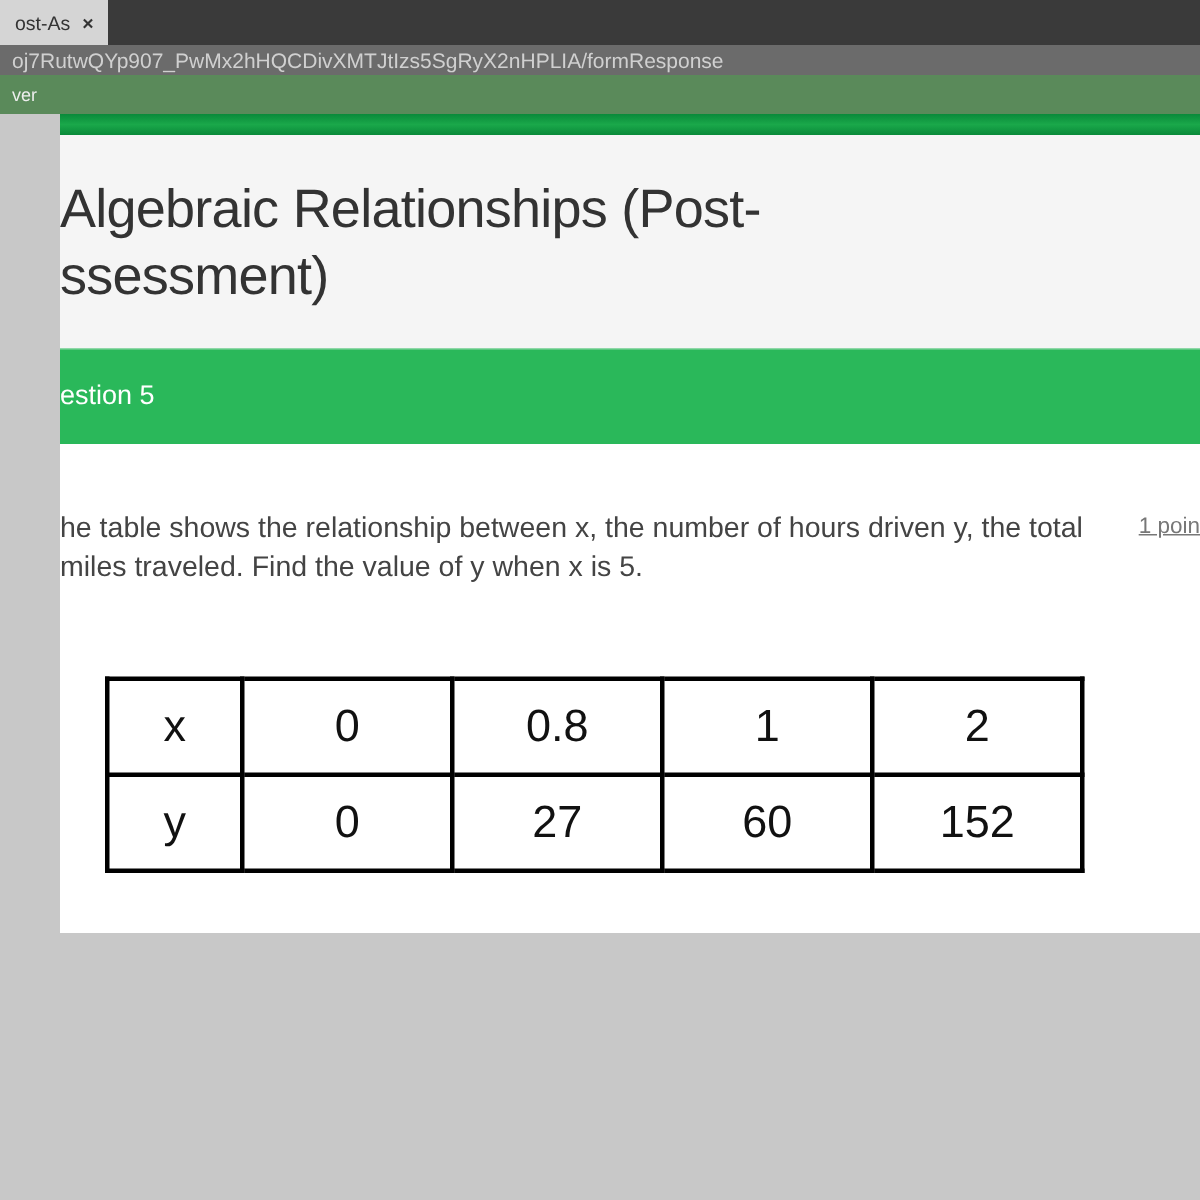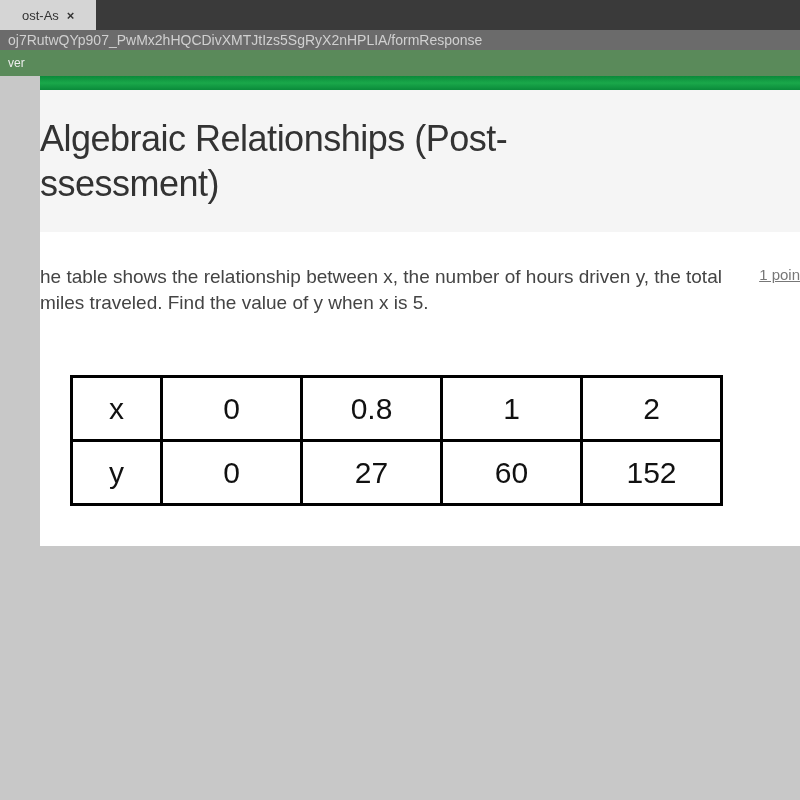--- a/index.html
+++ b/index.html
@@ -12,21 +12,21 @@
   }
   .browser-top {
     background: #3a3a3a;
     height: 30px;
     display: flex;
     align-items: center;
   }
   .tab {
     background: #d5d5d5;
     height: 30px;
-    padding: 0 22px;
+    padding: 0 10px;
     display: flex;
     align-items: center;
     font-size: 13px;
     color: #333;
   }
   .tab .close { margin-left: 8px; font-weight: bold; }
   .url-bar {
     background: #6b6b6b;
     color: #d0d0d0;
     font-size: 14px;
@@ -60,21 +60,21 @@
   }
   .question-head {
     background: #2ab85a;
     color: #fff;
     font-size: 18px;
     padding: 20px 0 22px 0;
     border-top: 1px solid #8fd8a8;
   }
   .question-body {
     background: #fff;
-    padding: 32px 0 40px 0;
+    padding: 44px 0 40px 0;
   }
   .q-row {
     display: flex;
     align-items: flex-start;
     gap: 12px;
   }
   .q-text {
     font-size: 19px;
     color: #444;
     line-height: 1.35;
@@ -125,20 +125,23 @@
 
   <div class="divider-green"></div>
 
   <div class="form-header">
     <div class="form-title">
       <span>Algebraic Relationships (Post-</span><br>
       <span>ssessment)</span>
     </div>
   </div>
 
+  <div class="question-head">
+    <span>estion 5</span>
+  </div>
 
   <div class="question-body">
     <div class="q-row">
       <div class="q-text">he table shows the relationship between x, the number of hours driven y, the total miles traveled. Find the value of y when x is 5.</div>
       <div class="points">1 poin</div>
     </div>
 
     <table class="data">
       <tbody>
           <tr>

